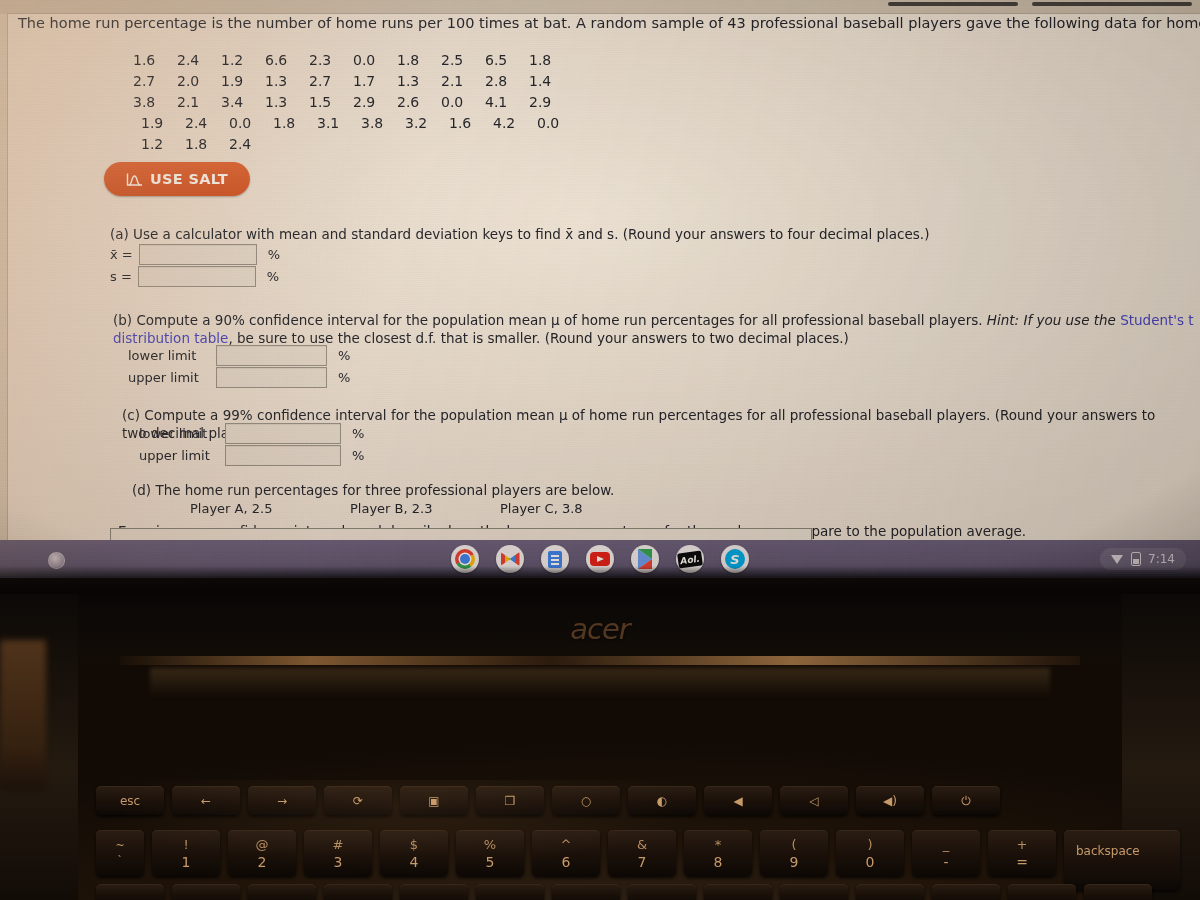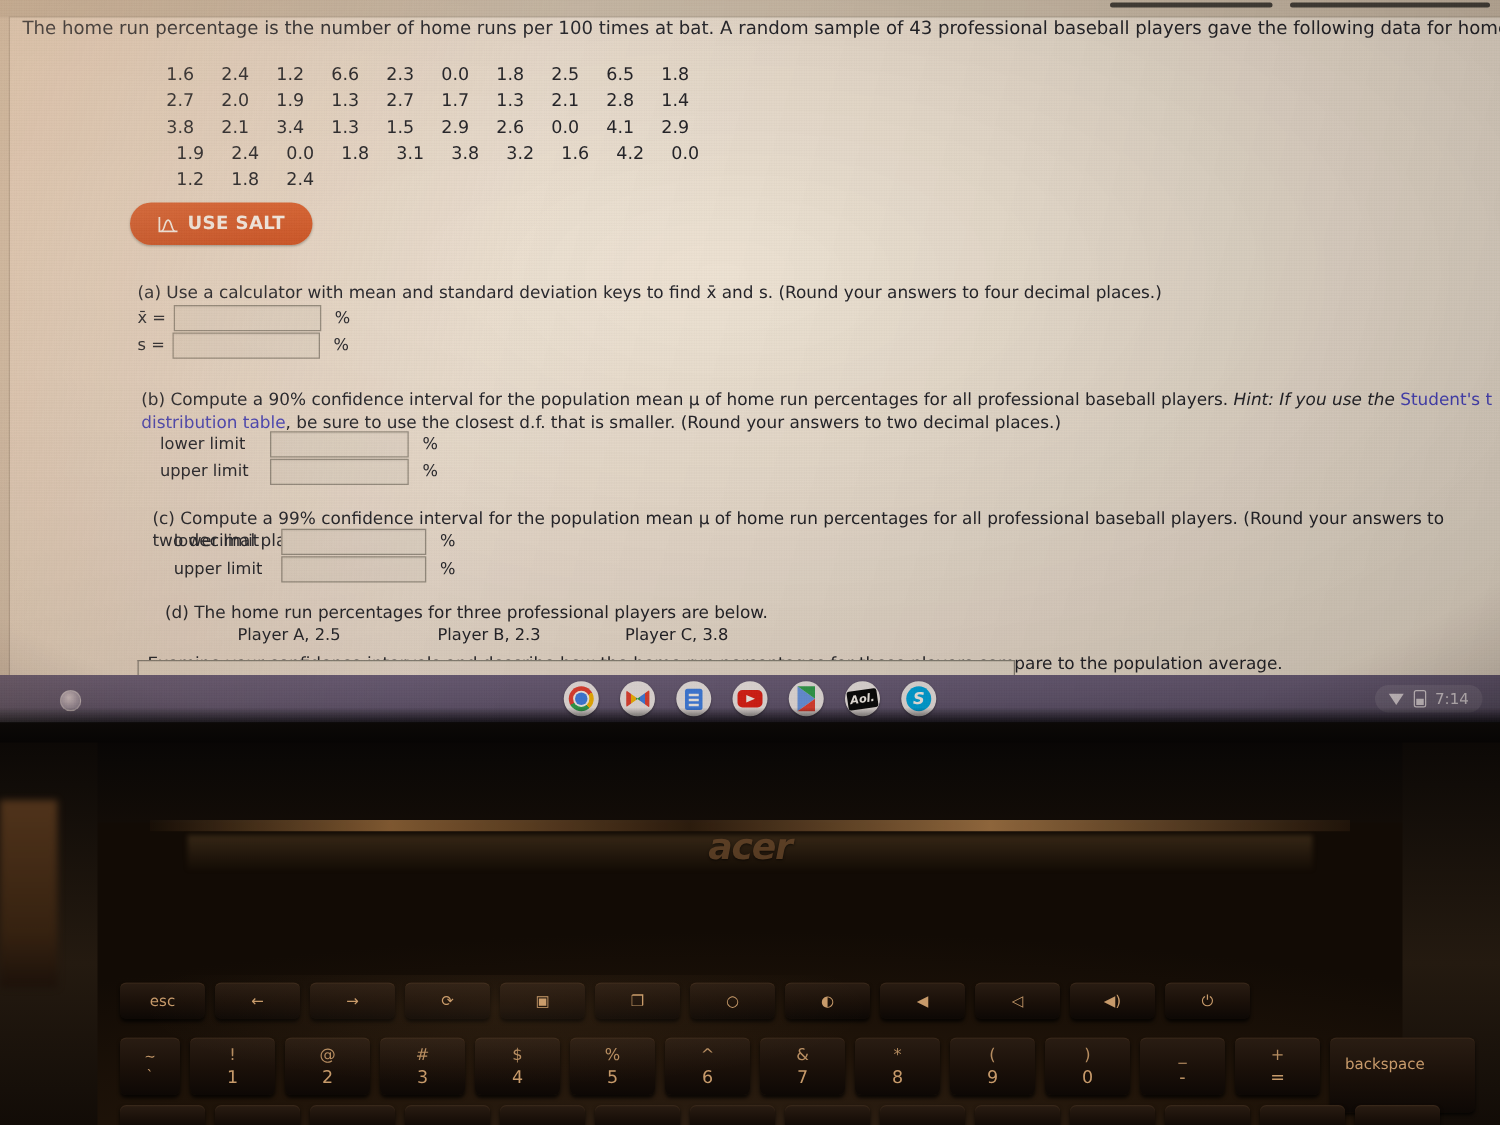--- a/index.html
+++ b/index.html
@@ -37,22 +37,22 @@
   }
   .deck-side{
     position:absolute;top:576px;width:78px;height:324px;
     background:linear-gradient(180deg,#0a0705,#241a10 60%,#120c07);
   }
   .deck-side.l{left:0;}
   .deck-side.r{right:0;}
   .acer-logo{
     position:absolute;left:0;right:0;top:612px;text-align:center;
     font-family:"DejaVu Sans","Liberation Sans",sans-serif;
-    font-size:29px;font-weight:700;font-style:italic;letter-spacing:-1px;
-    color:#6c4a2c;opacity:.72;text-shadow:0 1px 2px rgba(0,0,0,.8);margin-top:48px;
+    font-size:29px;font-weight:400;font-style:italic;letter-spacing:-1px;
+    color:#6c4a2c;opacity:.72;text-shadow:0 1px 2px rgba(0,0,0,.8);
   }
   .wood-l{
     position:absolute;left:0;top:640px;width:46px;height:150px;
     background:linear-gradient(180deg,#5b3a1e,#3a2411 70%,#1b1009);
     filter:blur(3px);opacity:.85;
   }
 
   
   .kbd{position:absolute;left:96px;top:786px;width:1030px;height:118px;}
   .krow{position:absolute;left:0;display:flex;gap:8px;}

